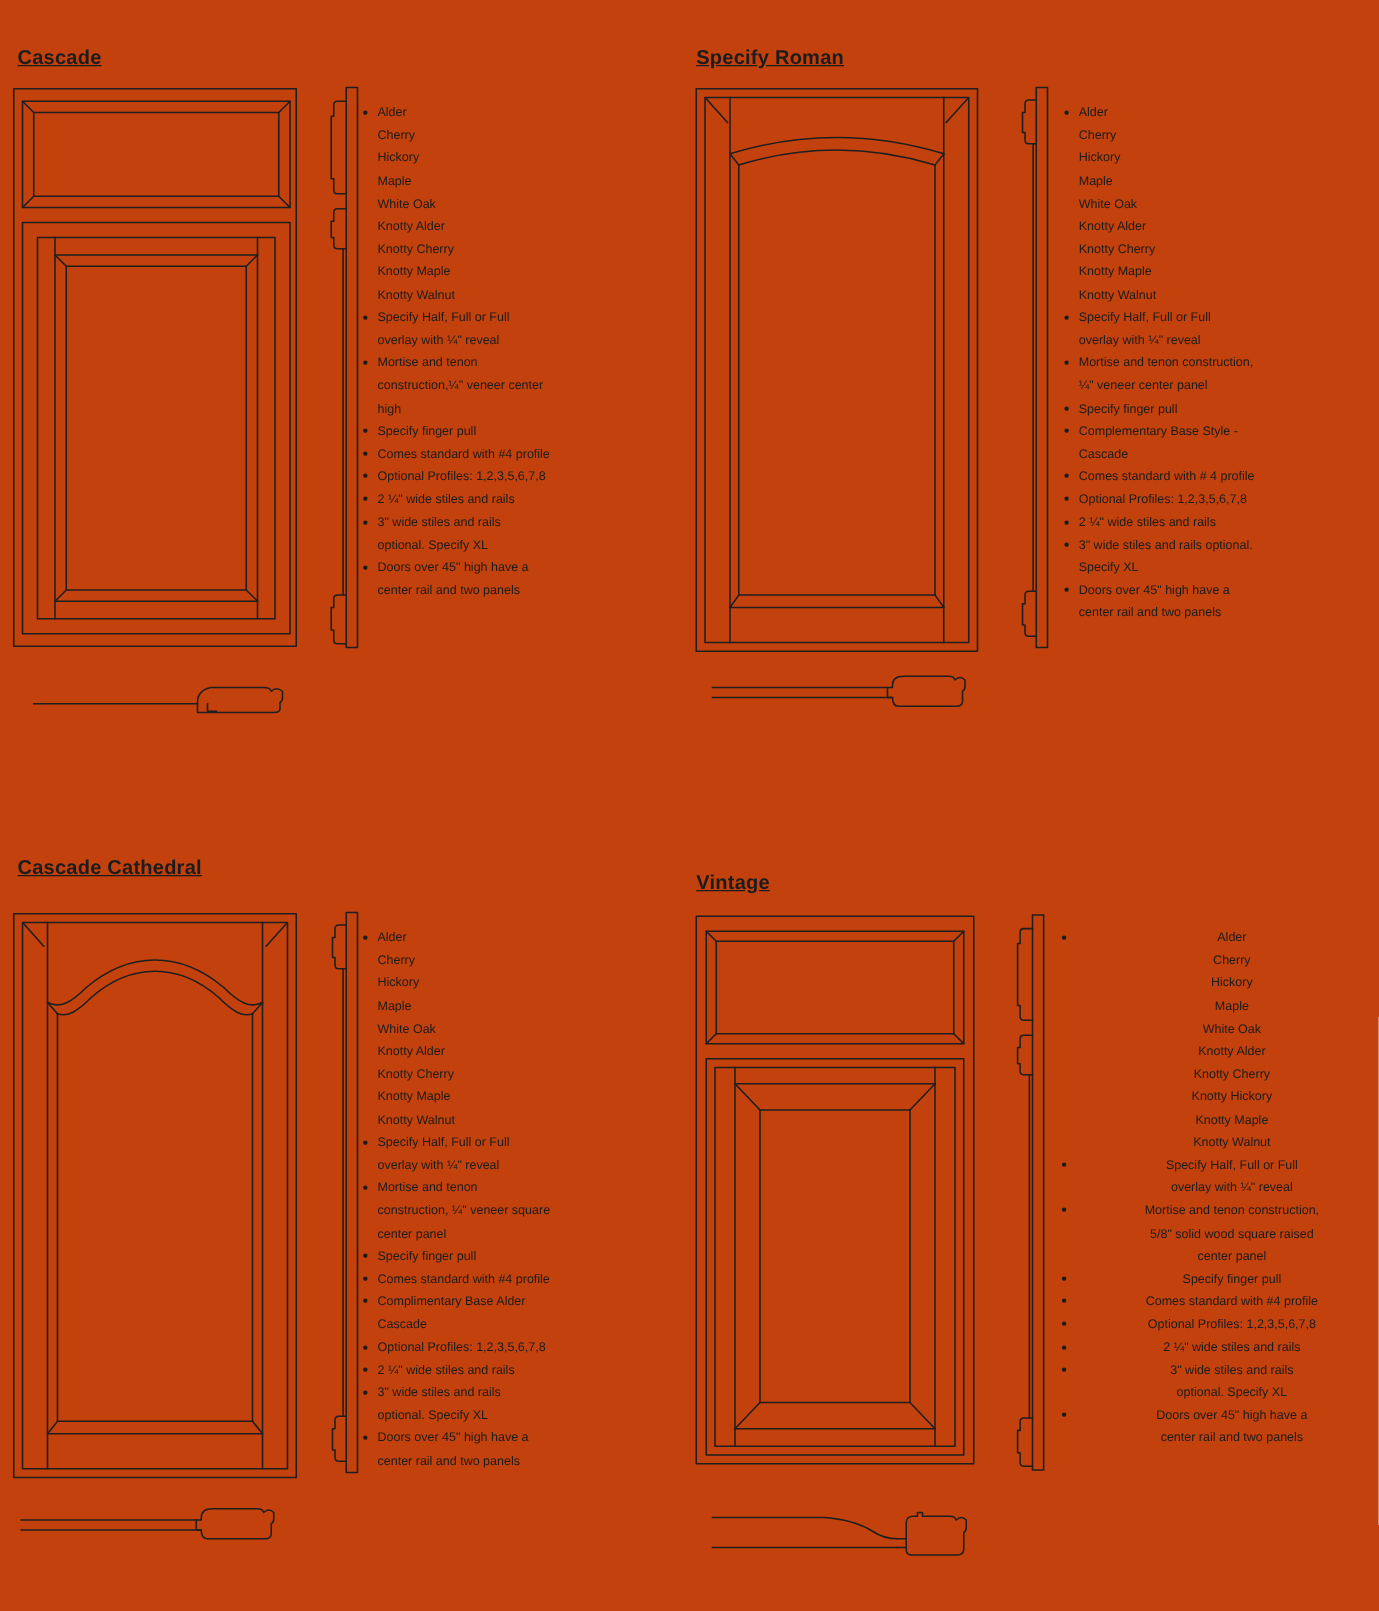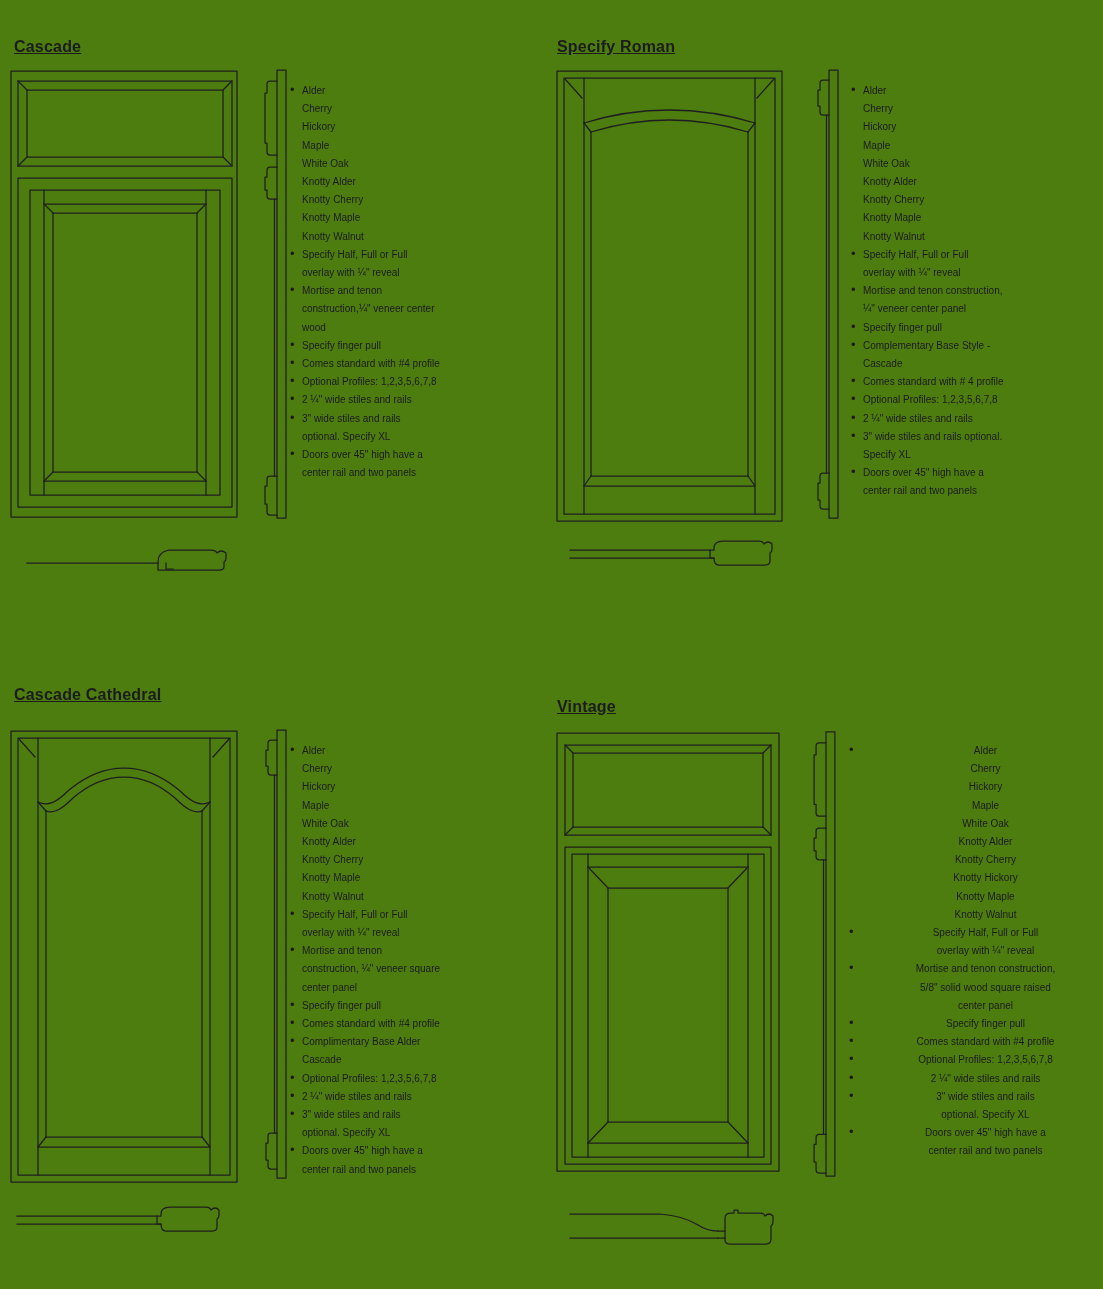--- a/index.html
+++ b/index.html
@@ -1,16 +1,16 @@
 <!DOCTYPE html>
 <html><head>
 <meta charset="utf-8">
 <style>
   html,body{margin:0;padding:0;background:#ffffff;}
-  .page{position:relative;width:1103px;height:1289px;background:#4d7c0f;
+  .page{position:relative;width:1103px;height:1289px;background:#c2410c;
         font-family:"Liberation Sans",sans-serif;color:#1c1c1c;overflow:hidden;}
   .panel{position:absolute;}
   .title{position:absolute;margin:0;font-size:16px;font-weight:700;
          text-decoration:underline;letter-spacing:.2px;white-space:pre;}
   .speclist{position:absolute;margin:0;padding:0;list-style:none;
             font-size:10px;line-height:18.2px;}
   .speclist li{position:relative;padding-left:13px;}
   .speclist li::before{content:"\2022";position:absolute;left:1px;top:-1px;font-size:13px;}
   .ln{display:block;white-space:pre;}
   svg.draw{position:absolute;overflow:visible;}
@@ -58,21 +58,21 @@
           <span class="ln">Knotty Maple</span>
           <span class="ln">Knotty Walnut</span>
         </li>
         <li>
           <span class="ln">Specify Half, Full or Full</span>
           <span class="ln">overlay with ¼" reveal</span>
         </li>
         <li>
           <span class="ln">Mortise and tenon</span>
           <span class="ln">construction,¼" veneer center</span>
-          <span class="ln">wood</span>
+          <span class="ln">high</span>
         </li>
         <li>
           <span class="ln">Specify finger pull</span>
         </li>
         <li>
           <span class="ln">Comes standard with #4 profile</span>
         </li>
         <li>
           <span class="ln">Optional Profiles: 1,2,3,5,6,7,8</span>
         </li>

